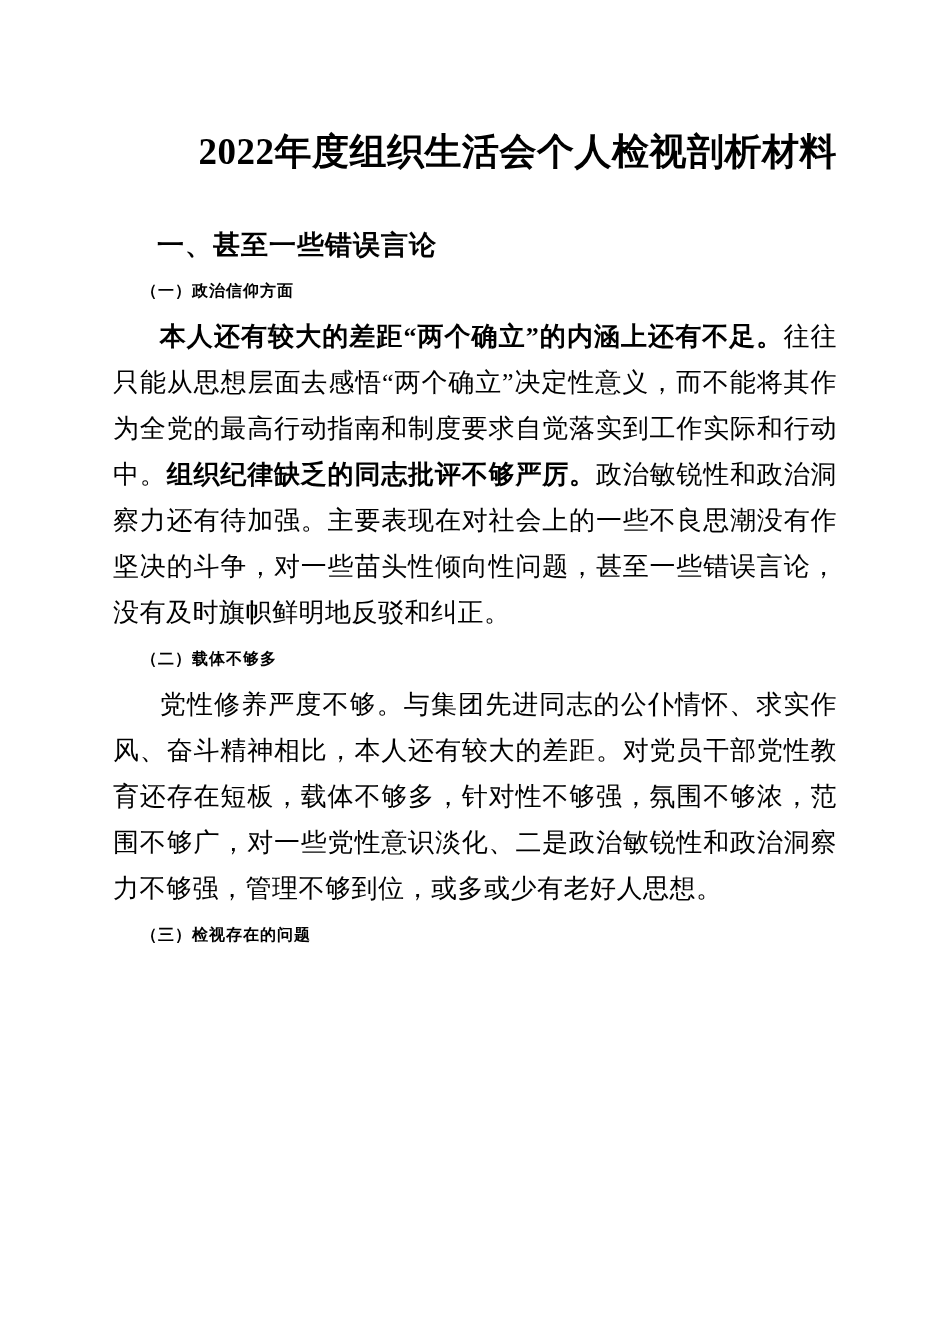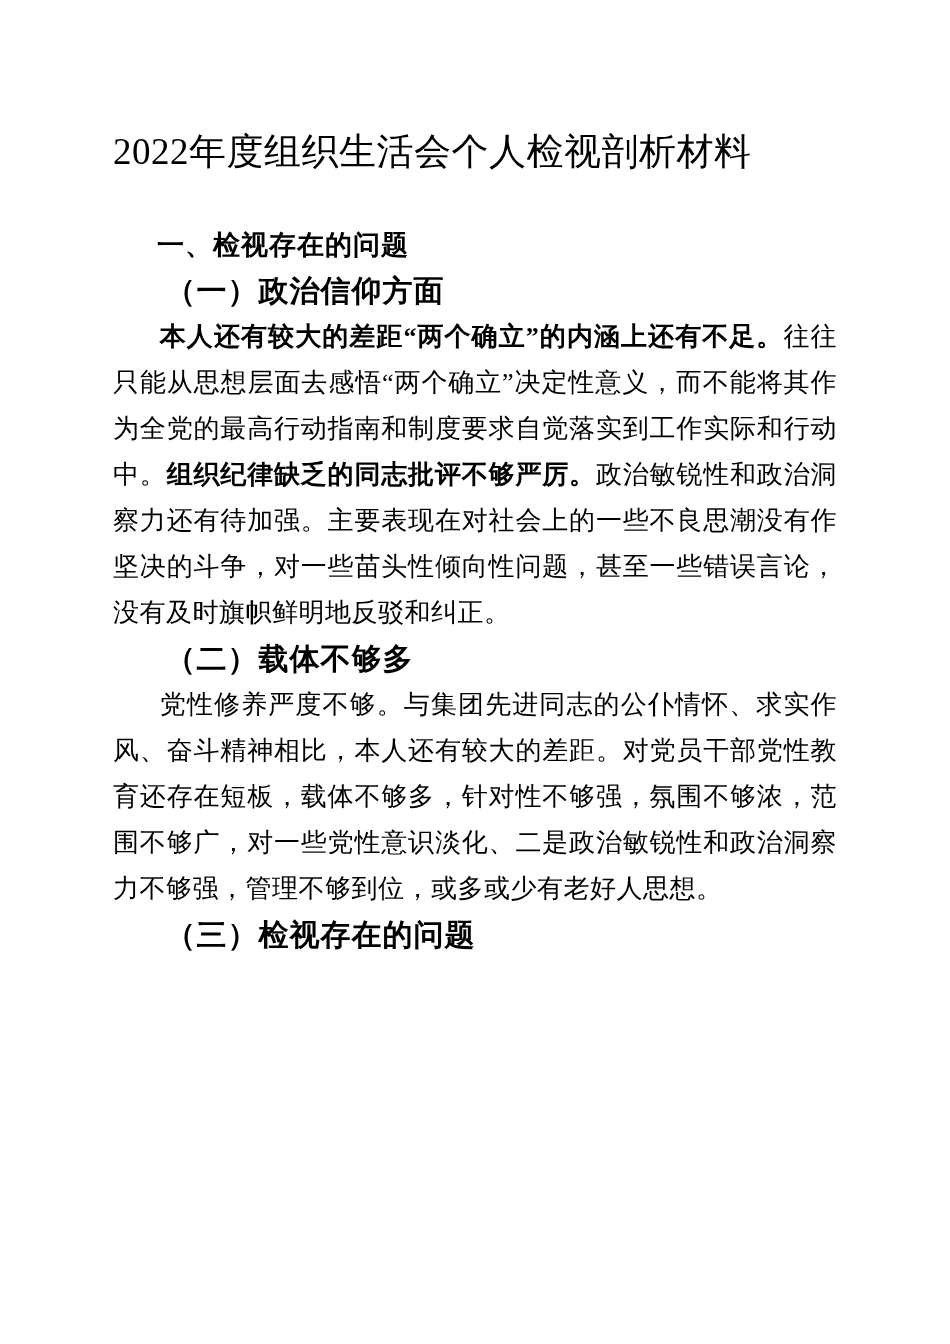--- a/index.html
+++ b/index.html
@@ -10,24 +10,24 @@
     color: #000000;
     overflow: hidden;
   }
   .page {
     width: 950px; height: 1344px;
     background: #ffffff;
     padding: 126px 113px 0 113px;
   }
   .doc-title {
     font-family: "Liberation Serif", serif;
-    font-weight: 400;
+    font-weight: 700;
     font-size: 37px;
     line-height: 52px;
-    text-align: left;
+    text-align: right;
     letter-spacing: 0.5px;
     margin-bottom: 44px;
     white-space: nowrap;
   }
   .doc-body p { margin: 0; }
   .paragraph {
     font-size: 26px;
     line-height: 46px;
     text-align: justify;
     text-justify: inter-character;
@@ -39,33 +39,33 @@
     font-family: "Liberation Sans", sans-serif;
     font-weight: 700;
     font-size: 27px;
     line-height: 46px;
     text-indent: 1.63em;
     letter-spacing: 1px;
   }
   .heading2 {
     font-family: "Liberation Serif", serif;
     font-weight: 700;
-    font-size: 30px;
+    font-size: 16px;
     line-height: 46px;
     text-indent: 1.75em;
     letter-spacing: 1px;
   }
   .bold { font-weight: 700; }
 </style>
 </head>
 <body>
 
 <div class="page">
   <h1 class="doc-title">2022年度组织生活会个人检视剖析材料</h1>
   <div class="doc-body">
-      <p class="heading1"><span class="bold">一、检视存在的问题</span></p>
+      <p class="heading1"><span class="bold">一、甚至一些错误言论</span></p>
       <p class="heading2"><span class="bold">（一）政治信仰方面</span></p>
       <p class="paragraph"><span class="bold">本人还有较大的差距“两个确立”的内涵上还有不足。</span><span class="">往往只能从思想层面去感悟“两个确立”决定性意义，而不能将其作为全党的最高行动指南和制度要求自觉落实到工作实际和行动中。</span><span class="bold">组织纪律缺乏的同志批评不够严厉。</span><span class="">政治敏锐性和政治洞察力还有待加强。主要表现在对社会上的一些不良思潮没有作坚决的斗争，对一些苗头性倾向性问题，甚至一些错误言论，没有及时旗帜鲜明地反驳和纠正。</span></p>
       <p class="heading2"><span class="bold">（二）载体不够多</span></p>
       <p class="paragraph"><span class="">党性修养严度不够。与集团先进同志的公仆情怀、求实作风、奋斗精神相比，本人还有较大的差距。对党员干部党性教育还存在短板，载体不够多，针对性不够强，氛围不够浓，范围不够广，对一些党性意识淡化、二是政治敏锐性和政治洞察力不够强，管理不够到位，或多或少有老好人思想。</span></p>
       <p class="heading2"><span class="bold">（三）检视存在的问题</span></p>
     </div>
 </div>
 
 </body></html>

